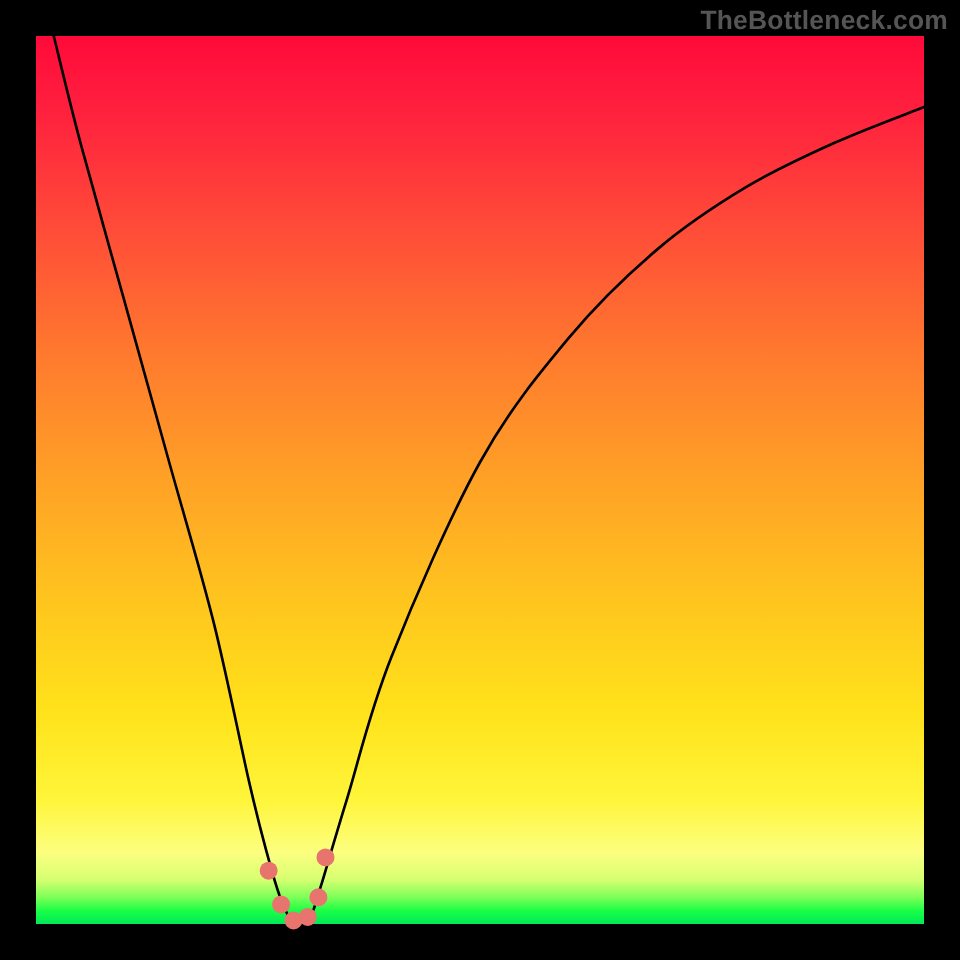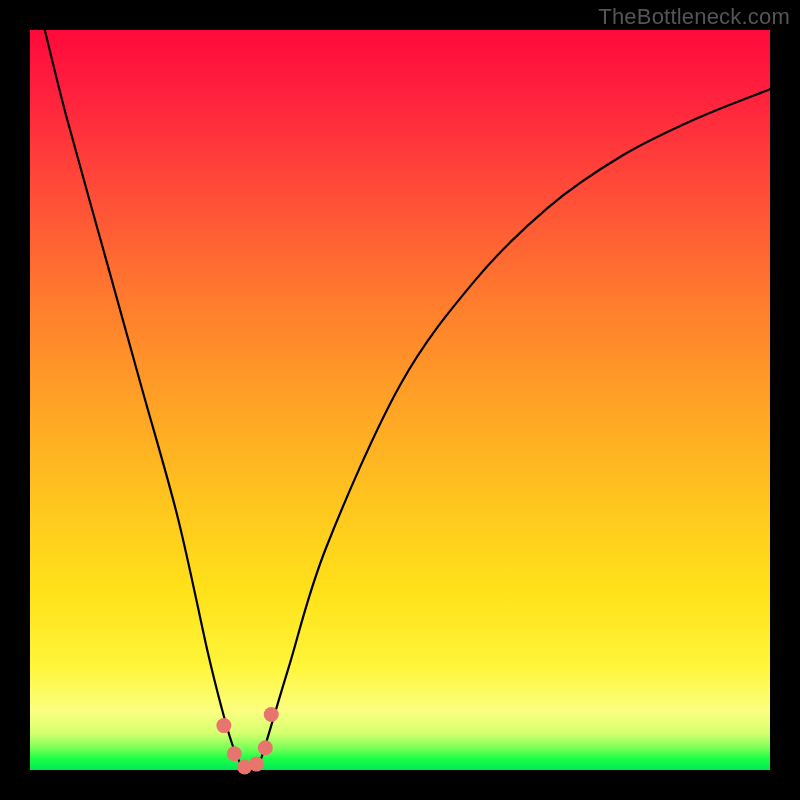--- a/index.html
+++ b/index.html
@@ -16,21 +16,21 @@
     width: 800px;
     height: 800px;
     background: #000;
   }
   .attribution {
     position: absolute;
     top: 4px;
     right: 10px;
     color: #555;
     font-size: 22px;
-    font-weight: 400;
+    font-weight: 700;
     letter-spacing: 0.2px;
     z-index: 10;
   }
   .plot {
     position: absolute;
     left: 30px;
     top: 30px;
     width: 740px;
     height: 740px;
     

